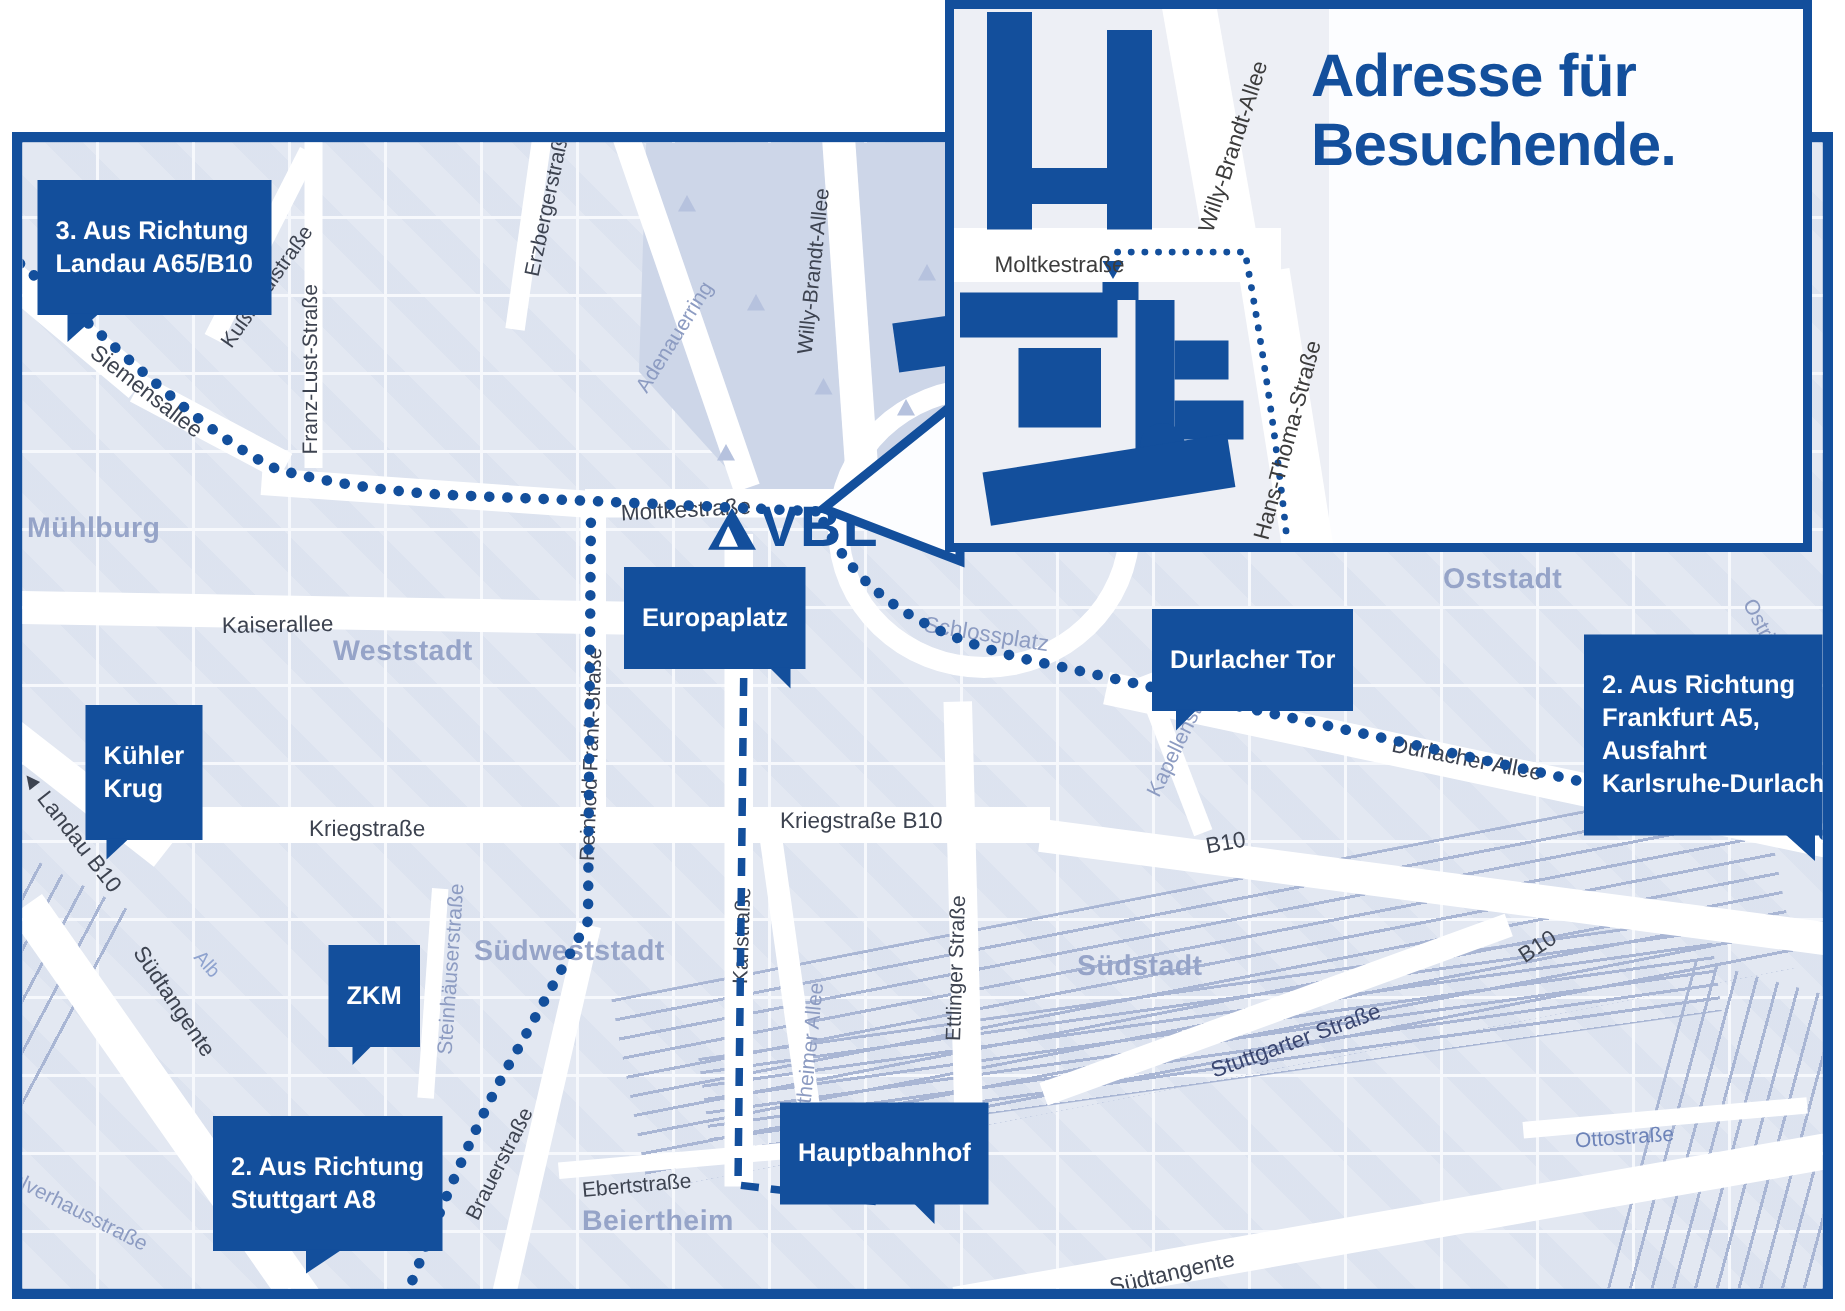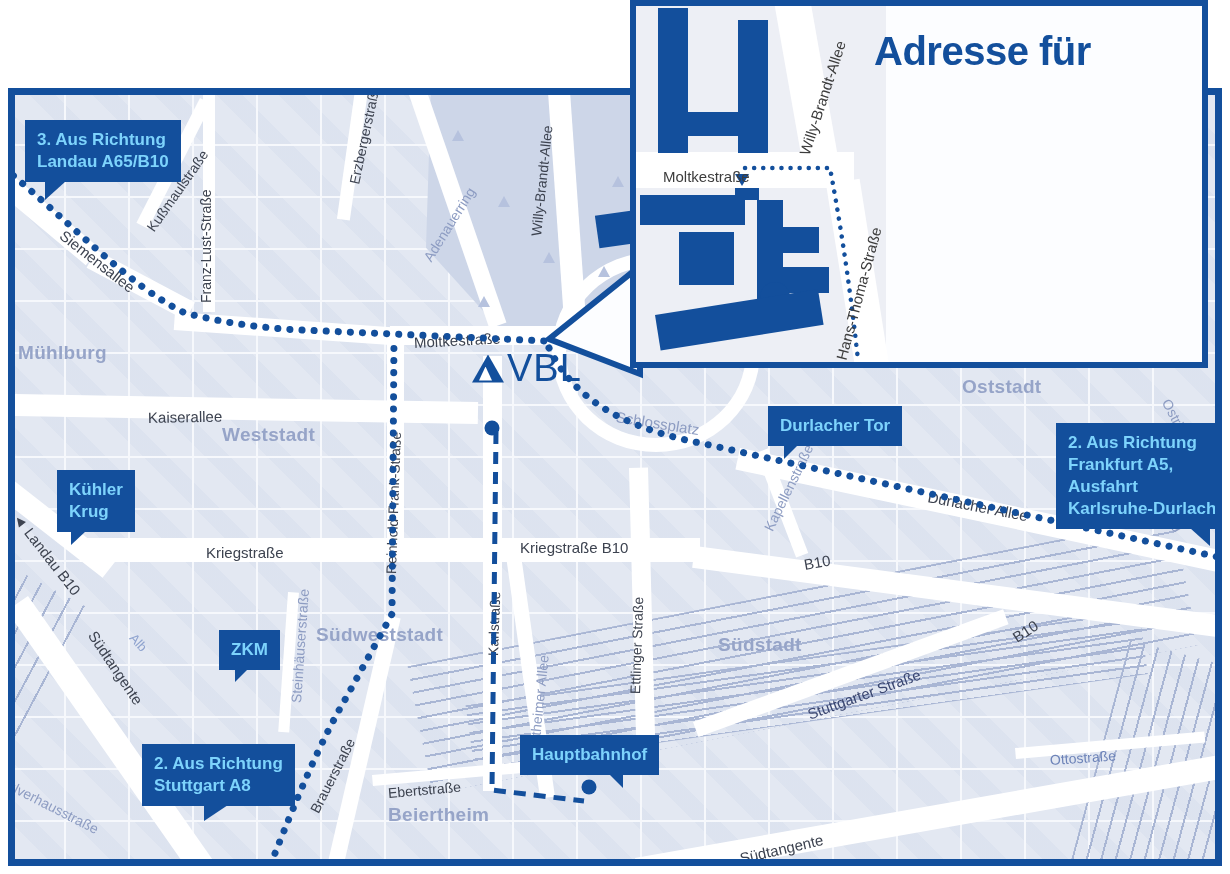--- a/index.html
+++ b/index.html
@@ -38,40 +38,40 @@
   .lbl.light{color:var(--lbl-light);}
   .lbl.water{color:#8fa3cf;}
   .area{position:absolute;font-size:19px;font-weight:bold;color:#96a4c8;
     white-space:nowrap;z-index:5;letter-spacing:.3px;}
 
   #routes{position:absolute;left:0;top:0;z-index:6;pointer-events:none;}
   .dotted{fill:none;stroke:var(--blue);stroke-width:7;stroke-linecap:round;stroke-dasharray:0.1 12;}
   .dashed{fill:none;stroke:var(--blue);stroke-width:5;stroke-dasharray:12 8;}
   .stop-dot{fill:var(--blue);}
 
-  .co{position:absolute;background:var(--blue);color:#7dd3fc;font-weight:bold;font-size:17px;
-    line-height:1.3;padding:9px 12px;z-index:7;white-space:nowrap;}
+  .co{position:absolute;background:var(--blue);color:#ffffff;font-weight:bold;font-size:17px;
+    line-height:1.3;padding:23px 12px;z-index:7;white-space:nowrap;}
   .co .line{display:block;}
   .co::after{content:"";position:absolute;width:0;height:0;}
   .co-landau::after{left:20px;bottom:-18px;border-top:19px solid var(--blue);border-right:21px solid transparent;}
   .co-kk::after{left:14px;bottom:-13px;border-top:14px solid var(--blue);border-right:15px solid transparent;}
   .co-zkm::after{left:16px;bottom:-12px;border-top:13px solid var(--blue);border-right:13px solid transparent;}
   .co-stuttgart::after{left:62px;bottom:-15px;border-top:16px solid var(--blue);border-right:24px solid transparent;}
   .co-euro::after{right:10px;bottom:-13px;border-top:14px solid var(--blue);border-left:14px solid transparent;}
   .co-dtor::after{left:16px;bottom:-13px;border-top:14px solid var(--blue);border-right:14px solid transparent;}
   .co-frankfurt::after{right:18px;bottom:-17px;border-top:18px solid var(--blue);border-left:20px solid transparent;}
   .co-hbf::after{right:36px;bottom:-13px;border-top:14px solid var(--blue);border-left:14px solid transparent;}
 
   
   #vbl-logo{position:absolute;left:472px;top:338px;z-index:7;display:flex;align-items:flex-end;}
   #vbl-tri{position:relative;width:32px;height:28px;background:var(--blue);
     clip-path:polygon(50% 0,100% 100%,0 100%);}
   #vbl-tri::after{content:"";position:absolute;left:7px;top:12px;width:13px;height:14px;
     background:#fff;clip-path:polygon(50% 0,100% 100%,0 100%);}
-  #vbl-text{font-size:38px;font-weight:normal;color:var(--blue);line-height:.75;margin-left:3px;letter-spacing:1px;margin-top:16px;}
+  #vbl-text{font-size:38px;font-weight:bold;color:var(--blue);line-height:.75;margin-left:3px;letter-spacing:1px;}
 
   
   #inset-tail{position:absolute;left:0;top:0;z-index:40;pointer-events:none;}
   #inset{position:absolute;left:630px;top:0;width:578px;height:368px;background:#fcfdff;
     border:6px solid var(--blue);z-index:41;overflow:hidden;}
   #inset .graybg{position:absolute;left:0;top:0;width:250px;height:356px;background:#edeff5;}
   #inset .iwhite{position:absolute;background:#fff;}
   #inset .ibld{position:absolute;background:var(--blue);}
   #inset .ilbl{position:absolute;font-size:15px;color:#3c3c3c;white-space:nowrap;transform-origin:0 50%;}
   #inset-title{position:absolute;left:238px;top:22px;font-size:40px;font-weight:bold;
@@ -201,20 +201,23 @@
         <span class="line">Kühler</span>
         <span class="line">Krug</span>
       </div>
       <div class="co co-zkm" style="left:219px;top:630px;">
         <span class="line">ZKM</span>
       </div>
       <div class="co co-stuttgart" style="left:142px;top:744px;">
         <span class="line">2. Aus Richtung</span>
         <span class="line">Stuttgart A8</span>
       </div>
+      <div class="co co-euro" style="left:416px;top:378px;">
+        <span class="line">Europaplatz</span>
+      </div>
       <div class="co co-dtor" style="left:768px;top:406px;">
         <span class="line">Durlacher Tor</span>
       </div>
       <div class="co co-frankfurt" style="left:1056px;top:423px;">
         <span class="line">2. Aus Richtung</span>
         <span class="line">Frankfurt A5,</span>
         <span class="line">Ausfahrt</span>
         <span class="line">Karlsruhe-Durlach</span>
       </div>
       <div class="co co-hbf" style="left:520px;top:735px;">
@@ -251,18 +254,19 @@
       <path class="idotted" d="M109,162 L194,162 C202,205 213,270 222,354"></path>
     </svg>
     <div id="inset-arrow"></div>
 
     <div class="ilbl" style="left:27px;top:162px;">Moltkestraße</div>
     <div class="ilbl" style="left:168px;top:140px;transform:rotate(-72deg);">Willy-Brandt-Allee</div>
     <div class="ilbl" style="left:205px;top:345px;transform:rotate(-75deg);">Hans-Thoma-Straße</div>
 
     <div id="inset-title">
       <div>Adresse für</div>
+      <div>Besuchende.</div>
     </div>
     <div id="inset-address">
     </div>
   </div>
 
 </div>
 
 </body></html>

